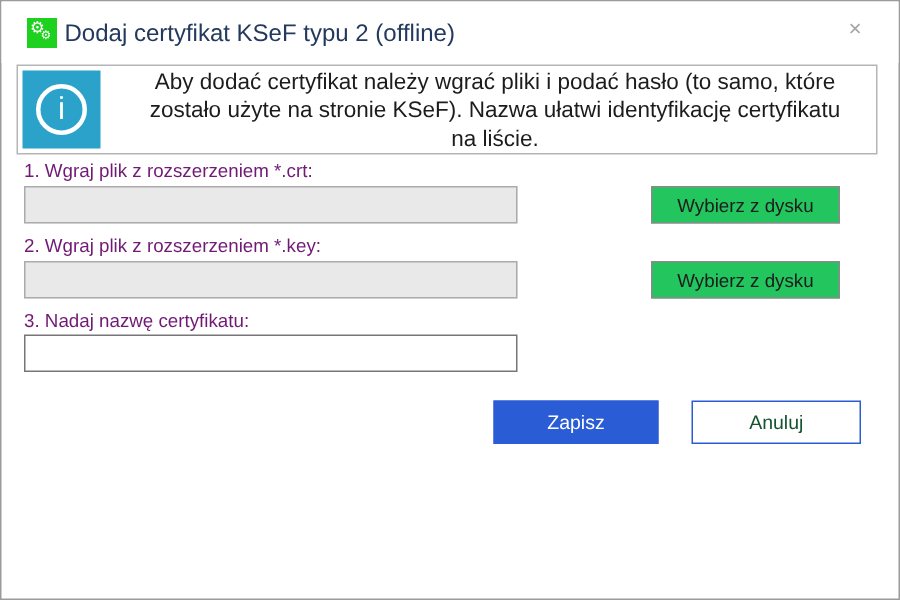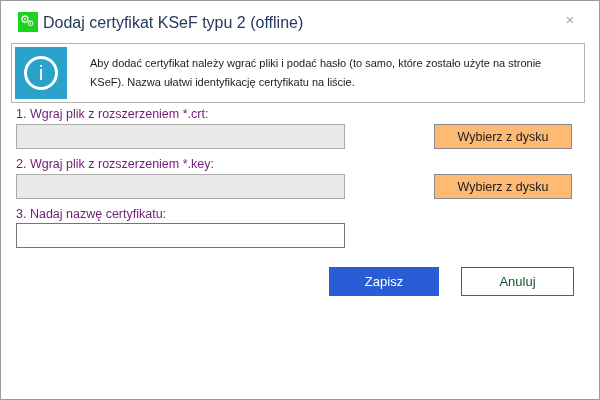--- a/index.html
+++ b/index.html
@@ -80,23 +80,24 @@
     color: #ffffff;
     font-size: 21px;
     line-height: 28px;
     text-align: center;
   }
   .info-text {
     flex: 1;
     display: flex;
     align-items: center;
     padding: 4px 14px 4px 20px;
-    font-size: 11px;
+    font-size: 15px;
     line-height: 19px;
     color: #1c1c1c;
+    text-align: center;
   }
 
   
   .field-label {
     position: absolute;
     left: 15px;
     font-size: 12.5px;
     color: #701a75;
     white-space: nowrap;
   }
@@ -122,22 +123,22 @@
     border: 1px solid #767676;
     color: #1c1c1c;
   }
   .inp-1 { top: 123px; }
   .inp-2 { top: 173px; }
   .inp-3 { top: 222px; }
 
   .disk-btn {
     position: absolute;
     left: 433px;
-    width: 138px; height: 25px;
-    background: #fdba74;
+    width: 126px; height: 25px;
+    background: #22c55e;
     border: 1px solid #8a8a8a;
     font-family: "Liberation Sans", sans-serif;
     font-size: 12.5px;
     color: #1c1c1c;
     cursor: pointer;
   }
   .disk-1 { top: 123px; }
   .disk-2 { top: 173px; }
 
   

